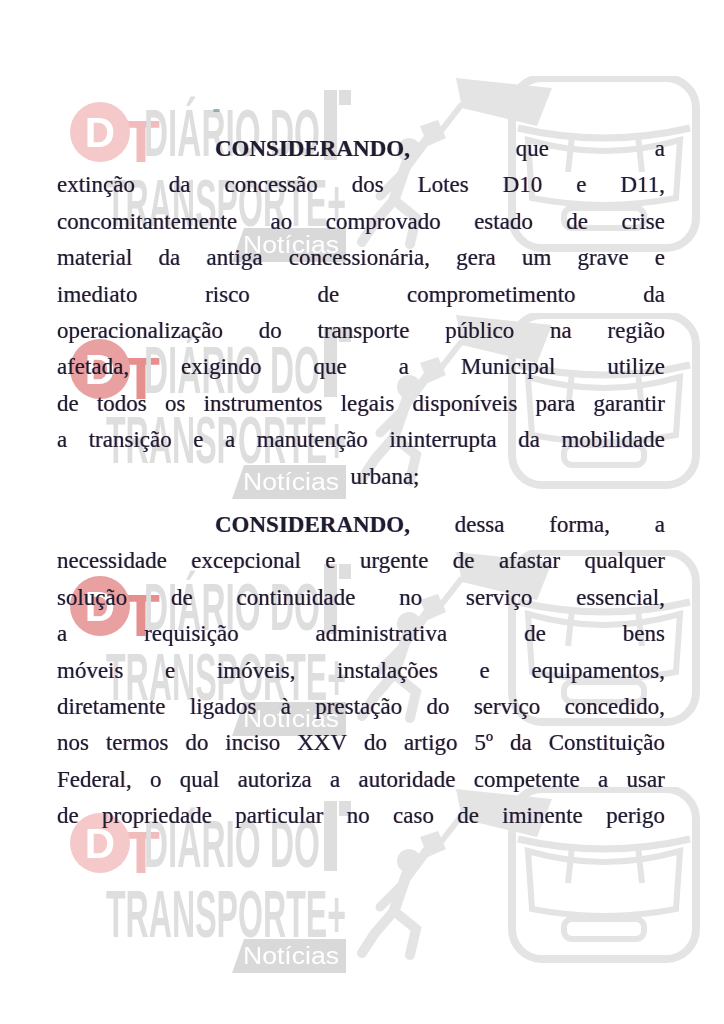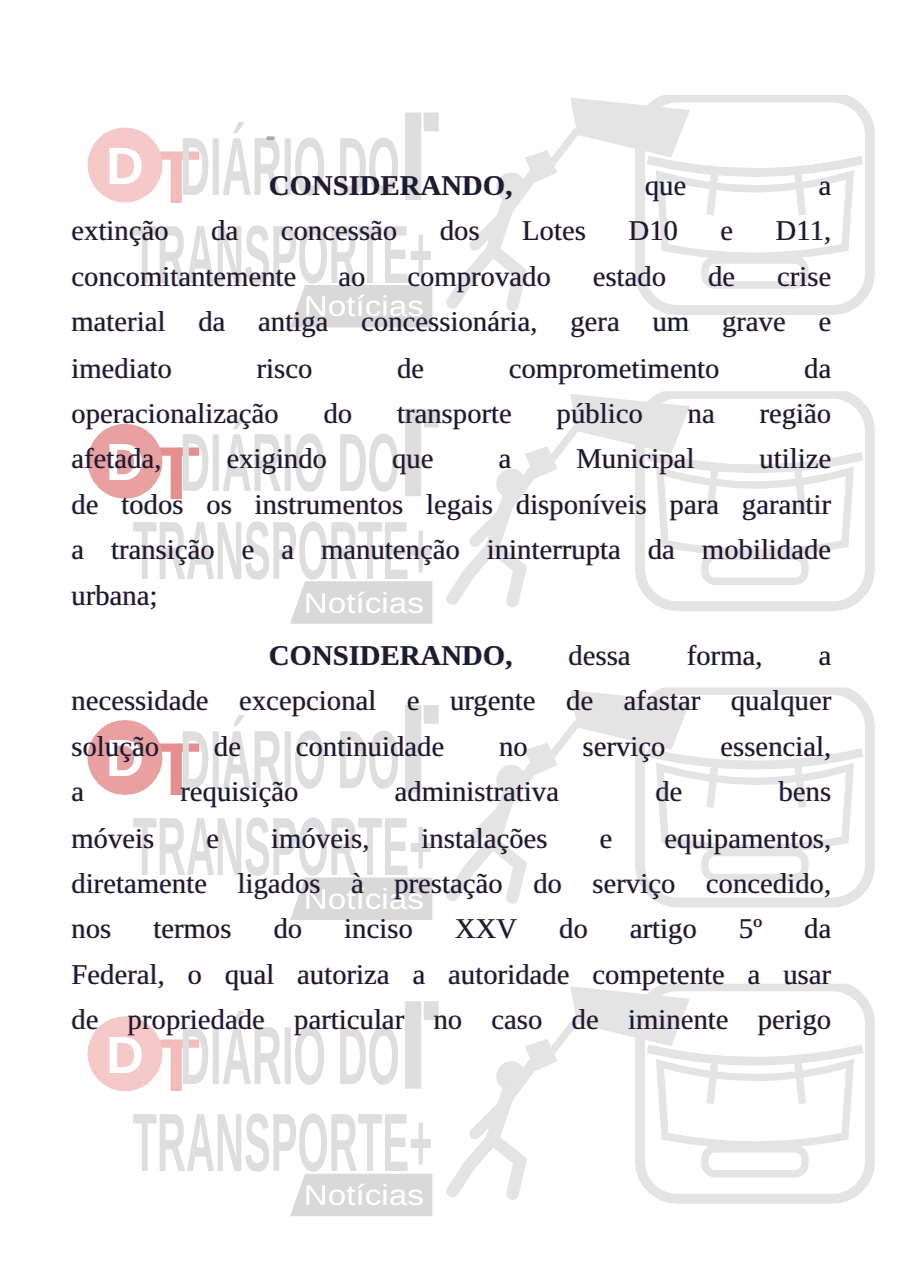--- a/index.html
+++ b/index.html
@@ -27,21 +27,21 @@
   }
   .line{
     height:36.4px;line-height:36.4px;
     font-size:23px;
     white-space:nowrap;
     text-shadow:0.6px 0 rgba(150,45,30,0.35), -0.6px 0 rgba(35,45,150,0.35);
   }
   .j{display:flex;justify-content:space-between;}
   .indent{padding-left:158px;}
   .lead{font-weight:bold;font-family:Liberation Serif, serif;}
-  .last{text-align:left;}
+  .last{text-align:center;margin-left:48px;}
   .p1{top:131px;}
   .p2{top:507px;}
   
   .stray{
     position:absolute;left:213px;top:109px;
     width:7px;height:3px;background:#7a9aa6;opacity:.75;border-radius:2px;
   }
 </style>
 </head>
 <body>
@@ -254,20 +254,21 @@
     <div class="line j">
         <span>nos</span>
         <span>termos</span>
         <span>do</span>
         <span>inciso</span>
         <span>XXV</span>
         <span>do</span>
         <span>artigo</span>
         <span>5º</span>
         <span>da</span>
+        <span>Constituição</span>
       </div>
     <div class="line j">
         <span>Federal,</span>
         <span>o</span>
         <span>qual</span>
         <span>autoriza</span>
         <span>a</span>
         <span>autoridade</span>
         <span>competente</span>
         <span>a</span>

